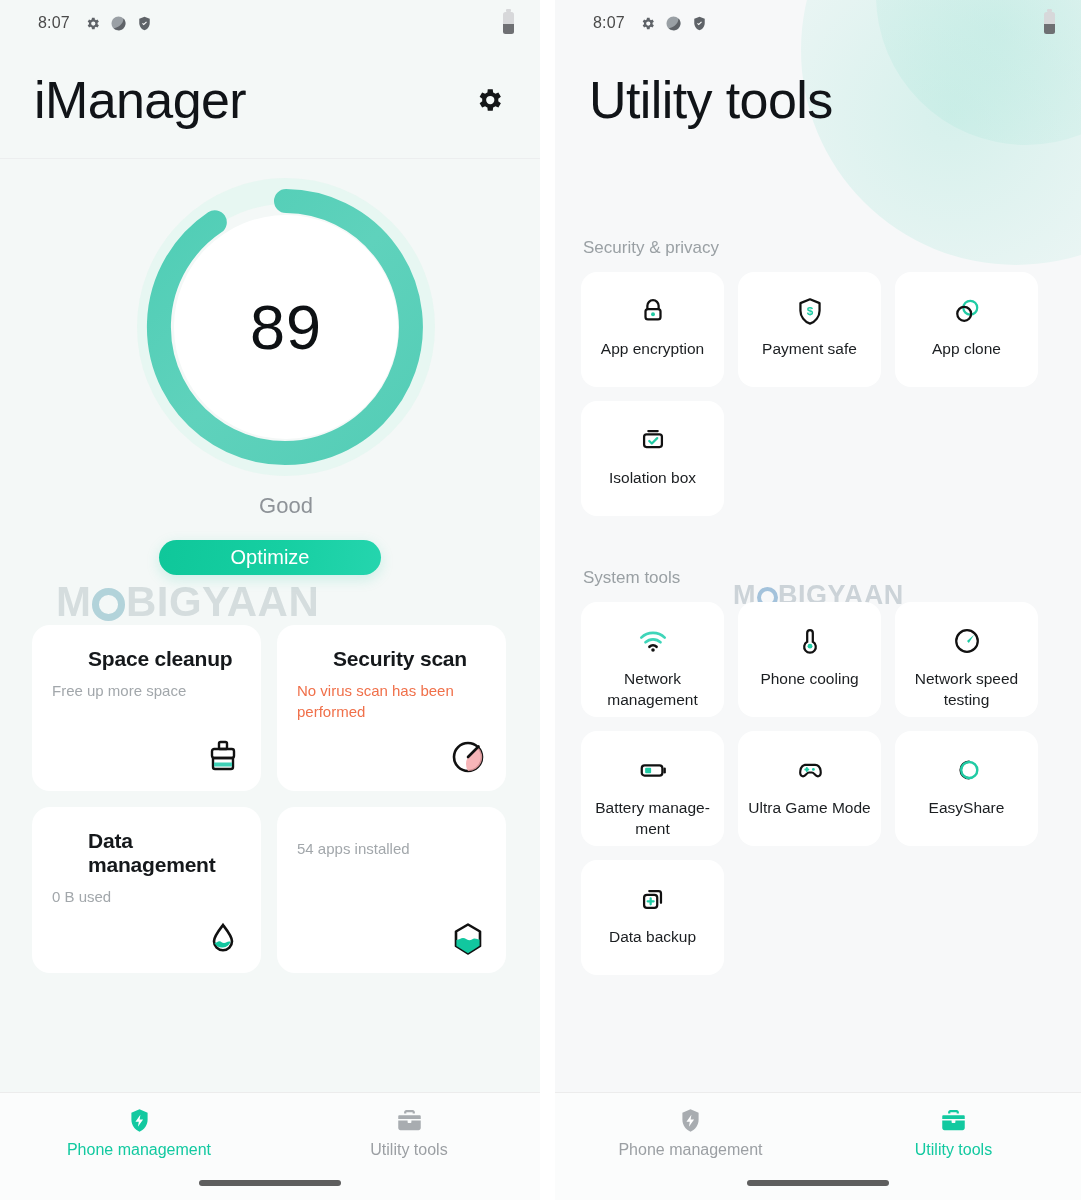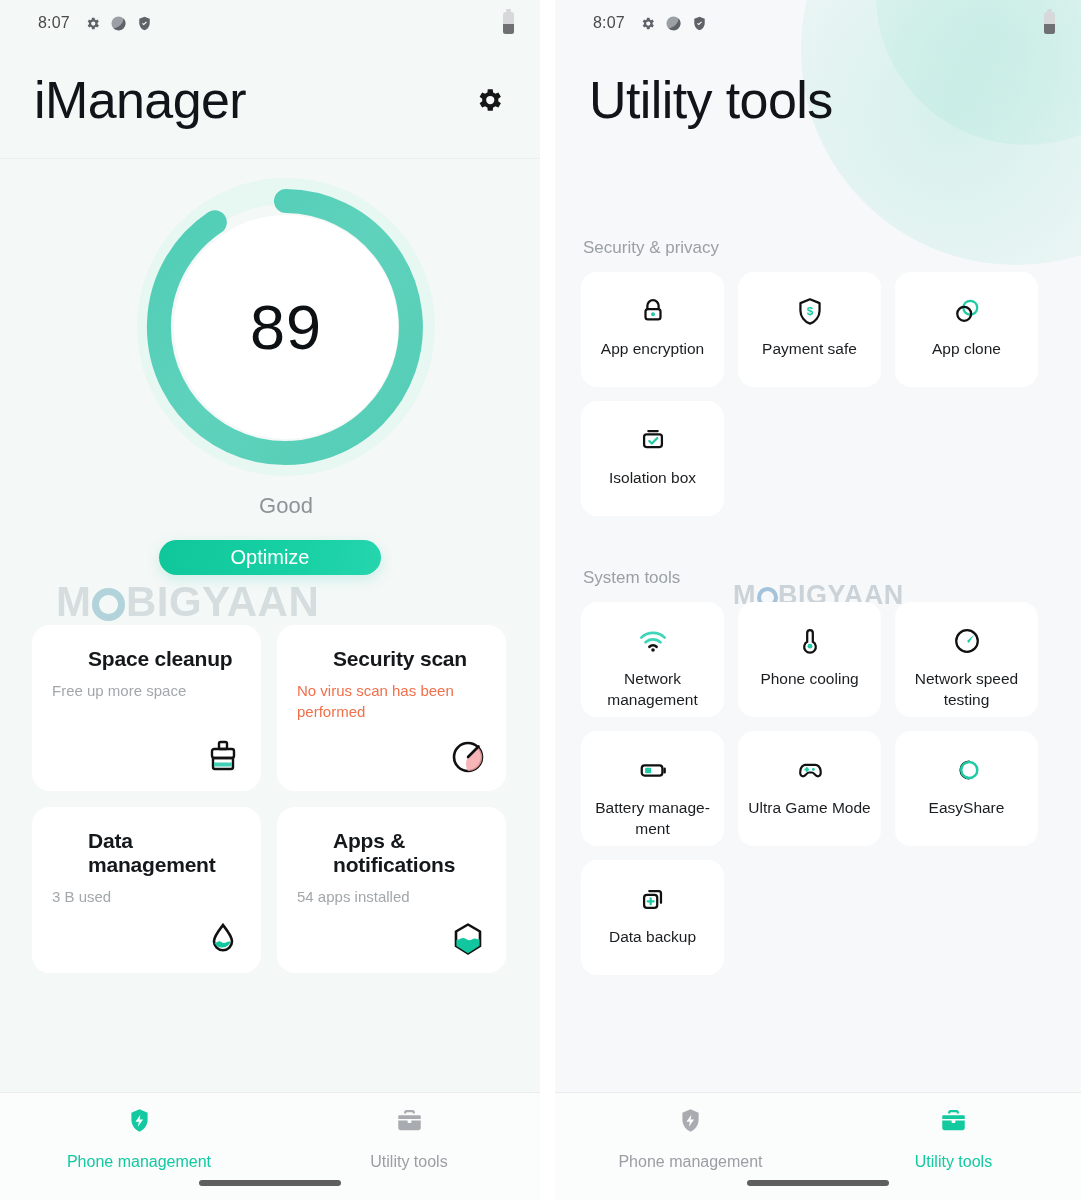--- a/index.html
+++ b/index.html
@@ -95,21 +95,21 @@
   .card-sub { margin-top:10px; font-size:15px; color:#a2a7ab; line-height:1.38; }
   .card-sub.warn { color:#f0704a; }
   .card-ico { position:absolute; right:18px; bottom:14px; width:40px; height:40px; }
 
   
   .bottomnav {
     position:absolute; left:0; right:0; bottom:0; height:108px;
     background:#fbfcfc; border-top:1px solid #ececec;
     display:flex; align-items:flex-start; padding-top:14px; z-index:8;
   }
-  .navitem { flex:1; display:flex; flex-direction:column; align-items:center; gap:19px; cursor:pointer;margin-left:8px; }
+  .navitem { flex:1; display:flex; flex-direction:column; align-items:center; gap:7px; cursor:pointer;margin-left:8px; }
   .nav-label { font-size:16px; color:#9b9fa3; }
   .nav-label.active { color:#12c9a0; }
   .homebar {
     position:absolute; bottom:14px; left:50%; transform:translateX(-50%);
     width:142px; height:6px; border-radius:3px; background:#5e5e5e;
   }
 
   
   .section-label { position:relative; z-index:3; font-size:17px; color:#9aa0a4; padding: 0 0 14px 28px; }
   .sec1 { padding-top: 80px; }
@@ -220,29 +220,28 @@
         <div class="card-sub warn">No virus scan has been performed</div>
         <svg class="card-ico" viewBox="0 0 40 40">
           <circle cx="20" cy="20" r="14" fill="none" stroke="#111" stroke-width="2.6"></circle>
           <path d="M20 20 L30 10 A14 14 0 0 1 20 34 A14 14 0 0 1 20 20 Z" fill="#f6a8ab" opacity=".85"></path>
           <path d="M20 20 L30.5 9.5" stroke="#111" stroke-width="2.6" stroke-linecap="round"></path>
         </svg>
       </div>
 
       <div class="card">
         <div class="card-title">Data management</div>
-        <div class="card-sub">3 B used</div>
+        <div class="card-sub">0 B used</div>
         <svg class="card-ico" viewBox="0 0 40 40">
           <path d="M20 6c5 6.5 9 11.4 9 16.2A9 9 0 0 1 11 22.2C11 17.4 15 12.5 20 6z" fill="none" stroke="#111" stroke-width="2.6"></path>
           <path d="M11.4 24c2.2 0 3-1.8 5-1.8s2.4 1.8 4.6 1.8 3-1.6 5-1.6c.6 0 1.1.1 1.6.3A9 9 0 0 1 11.4 24z" fill="#12c79f"></path>
         </svg>
       </div>
 
       <div class="card">
-        <div class="card-title">Apps &amp; notifications</div>
         <div class="card-sub">54 apps installed</div>
         <svg class="card-ico" viewBox="0 0 40 40">
           <path d="M20 5.5 32 12.5v14.5L20 34.5 8 27V12.5z" fill="none" stroke="#111" stroke-width="2.6" stroke-linejoin="round"></path>
           <path d="M8.4 21c3-.2 4.2-2 6.6-2 2.6 0 3.6 2.2 6.2 2.2 2.2 0 3.4-1.6 5.4-1.8 2 0 3.4 1 5 1.2v6.2L20 34.2 8.4 27z" fill="#12c79f"></path>
         </svg>
       </div>
     </div>
 
     <div class="bottomnav">
       <div class="navitem">

